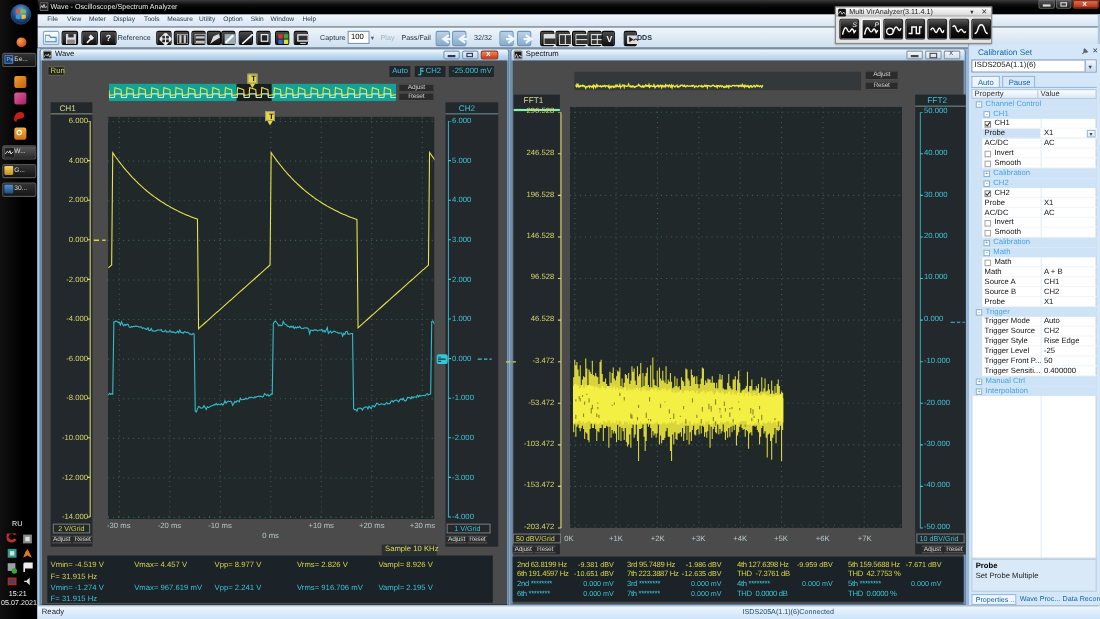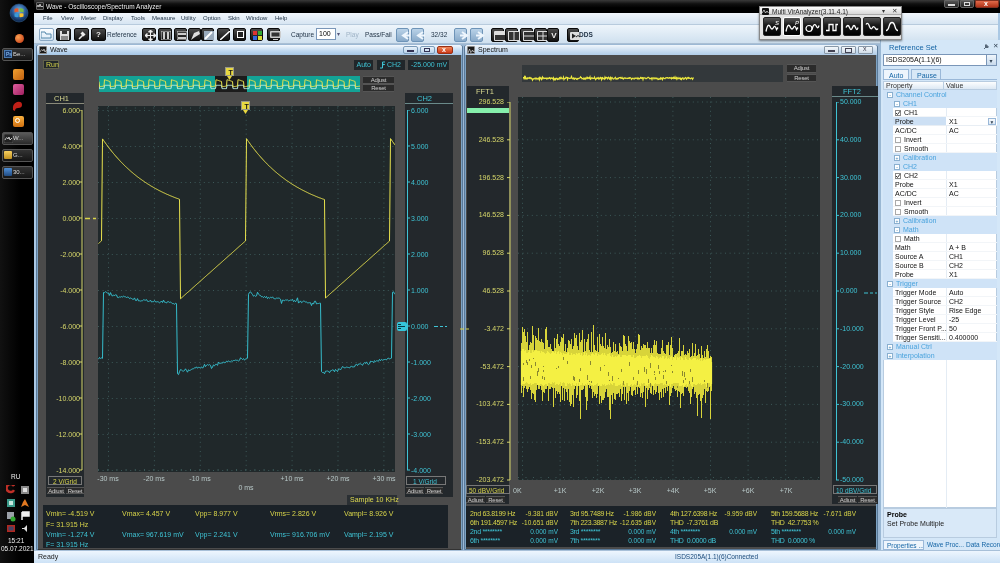--- a/index.html
+++ b/index.html
@@ -391,21 +391,21 @@
 <div style="left:858px;top:46px;width:15px;height:8px;background:linear-gradient(#f4f8fc,#d0dce8);border:1px solid #8898a8;border-radius:1px;"></div>
 <div style="left:863px;top:45px;color:#445;font-size:7px;line-height:8px;">x</div>
 <div style="left:466px;top:55px;width:410px;height:494px;background:#4b4b4b;"></div>
 <svg style="position:absolute;left:522px;top:64.5px" width="261" height="17.5" viewBox="0 0 261 17.5">
       <rect width="261" height="17.5" fill="#33383b"></rect>
       <polyline points="1.0,12.6 1.5,12.6 2.0,13.6 2.5,11.9 3.0,13.1 3.5,12.0 4.0,13.8 4.5,13.3 5.0,13.9 5.5,12.9 6.0,13.4 6.5,13.0 7.0,12.8 7.5,13.3 8.0,12.5 8.5,13.0 9.0,13.6 9.5,13.2 10.0,13.8 10.5,15.2 11.0,14.0 11.5,13.7 12.0,14.1 12.5,13.7 13.0,13.0 13.5,13.0 14.0,14.3 14.5,13.2 15.0,13.3 15.5,13.6 16.0,14.3 16.5,13.1 17.0,12.9 17.5,14.6 18.0,12.4 18.5,13.0 19.0,13.6 19.5,14.5 20.0,12.7 20.5,11.9 21.0,13.6 21.5,12.9 22.0,13.0 22.5,13.5 23.0,13.3 23.5,13.4 24.0,13.0 24.5,13.9 25.0,14.0 25.5,13.2 26.0,13.0 26.5,13.6 27.0,13.5 27.5,12.6 28.0,12.9 28.5,13.8 29.0,13.1 29.5,13.0 30.0,13.3 30.5,13.2 31.0,14.0 31.5,12.9 32.0,15.0 32.5,14.1 33.0,13.5 33.5,14.5 34.0,13.4 34.5,13.2 35.0,13.8 35.5,14.4 36.0,13.5 36.5,14.1 37.0,14.4 37.5,12.6 38.0,12.9 38.5,13.6 39.0,12.3 39.5,13.1 40.0,13.9 40.5,13.8 41.0,13.5 41.5,12.2 42.0,14.5 42.5,13.5 43.0,13.6 43.5,13.5 44.0,12.3 44.5,12.4 45.0,12.5 45.5,14.3 46.0,12.7 46.5,13.1 47.0,13.1 47.5,13.5 48.0,13.5 48.5,13.3 49.0,12.5 49.5,11.5 50.0,13.3 50.5,13.3 51.0,13.9 51.5,13.1 52.0,13.7 52.5,14.2 53.0,13.1 53.5,13.4 54.0,13.4 54.5,14.2 55.0,14.4 55.5,13.6 56.0,13.8 56.5,13.3 57.0,13.4 57.5,13.0 58.0,13.0 58.5,11.9 59.0,12.5 59.5,12.5 60.0,13.7 60.5,13.6 61.0,13.8 61.5,14.1 62.0,13.0 62.5,13.8 63.0,14.3 63.5,13.2 64.0,13.8 64.5,13.1 65.0,12.3 65.5,13.3 66.0,12.7 66.5,13.3 67.0,12.9 67.5,13.4 68.0,12.0 68.5,14.3 69.0,13.9 69.5,13.0 70.0,12.7 70.5,13.2 71.0,13.6 71.5,13.4 72.0,13.4 72.5,12.1 73.0,13.4 73.5,14.7 74.0,14.1 74.5,13.2 75.0,13.5 75.5,13.2 76.0,12.6 76.5,13.8 77.0,13.1 77.5,13.8 78.0,13.3 78.5,12.4 79.0,12.8 79.5,14.5 80.0,12.8 80.5,12.6 81.0,13.9 81.5,13.3 82.0,13.2 82.5,14.0 83.0,12.2 83.5,13.4 84.0,12.6 84.5,12.4 85.0,12.7 85.5,13.8 86.0,13.1 86.5,12.2 87.0,12.6 87.5,14.1 88.0,13.8 88.5,12.6 89.0,14.6 89.5,13.0 90.0,12.5 90.5,13.1 91.0,13.7 91.5,14.1 92.0,13.8 92.5,13.0 93.0,12.9 93.5,12.4 94.0,14.0 94.5,13.7 95.0,14.1 95.5,13.3 96.0,13.7 96.5,13.5 97.0,12.5 97.5,12.5 98.0,12.6 98.5,12.5 99.0,13.5 99.5,13.3 100.0,12.5 100.5,13.5 101.0,13.4 101.5,14.0 102.0,13.1 102.5,13.1 103.0,12.8 103.5,13.3 104.0,13.5 104.5,13.3 105.0,13.1 105.5,13.5 106.0,13.3 106.5,13.3 107.0,12.7 107.5,13.3 108.0,12.6 108.5,12.7 109.0,13.3 109.5,14.4 110.0,13.8 110.5,13.2 111.0,13.1 111.5,13.8 112.0,14.0 112.5,13.9 113.0,13.1 113.5,13.3 114.0,13.0 114.5,13.0 115.0,13.5 115.5,13.9 116.0,12.8 116.5,13.3 117.0,14.2 117.5,13.5 118.0,13.5 118.5,12.5 119.0,13.0 119.5,13.4 120.0,12.6 120.5,12.8 121.0,14.6 121.5,12.8 122.0,12.8 122.5,12.9 123.0,13.2 123.5,13.2 124.0,13.8 124.5,13.6 125.0,13.0 125.5,13.0 126.0,12.4 126.5,12.4 127.0,12.8 127.5,13.6 128.0,13.3 128.5,13.7 129.0,13.7 129.5,13.1 130.0,14.4 130.5,12.9 131.0,12.8 131.5,13.0 132.0,13.8 132.5,13.1 133.0,12.8 133.5,13.4 134.0,13.8 134.5,13.1 135.0,13.1 135.5,13.8 136.0,14.6 136.5,14.5 137.0,13.6 137.5,14.2 138.0,14.2 138.5,13.0 139.0,13.9 139.5,13.3 140.0,13.0 140.5,14.5 141.0,13.3 141.5,12.8 142.0,13.2 142.5,13.5 143.0,13.7 143.5,13.2 144.0,12.7 144.5,12.8 145.0,12.7 145.5,12.6 146.0,13.2 146.5,12.9 147.0,13.2 147.5,12.7 148.0,12.7 148.5,13.1 149.0,13.0 149.5,13.8 150.0,12.7 150.5,13.3 151.0,13.2 151.5,12.5 152.0,13.6 152.5,13.3 153.0,12.0 153.5,13.5 154.0,13.7 154.5,12.8 155.0,14.2 155.5,13.3 156.0,12.6 156.5,13.5 157.0,13.8 157.5,13.2 158.0,12.8 158.5,14.1 159.0,13.6 159.5,14.4 160.0,13.4 160.5,12.9 161.0,12.9 161.5,14.2 162.0,14.2 162.5,13.6 163.0,13.0 163.5,12.6 164.0,13.0 164.5,14.1 165.0,13.5 165.5,13.0 166.0,12.5 166.5,13.3 167.0,12.7 167.5,13.2 168.0,13.6 168.5,13.8 169.0,13.3 169.5,13.0 170.0,13.3 170.5,14.2 171.0,13.4 171.5,12.4" stroke="#ece83e" stroke-width="1.2" fill="none"></polyline>
     </svg>
 <div class="btn" style="left:787px;top:64px;width:29px;height:8.5px;">Adjust</div>
 <div class="btn" style="left:787px;top:73.5px;width:29px;height:8.5px;">Reset</div>
 <div style="left:467px;top:86px;width:42px;height:418px;background:#23282c;"></div>
-<div style="left:467px;top:86px;width:42px;height:27px;border-bottom:5px solid #86efac;">
+<div style="left:467px;top:86px;width:42px;height:15px;border-bottom:2px solid #86efac;">
       <div style="left:9px;top:1px;color:#d8d890;font-size:7.5px;">FFT1</div>
     </div>
 <div style="left:832px;top:86px;width:46px;height:418px;background:#23282c;"></div>
 <div style="left:832px;top:86px;width:46px;height:11px;border-bottom:1px solid #6a8a8a;">
       <div style="left:11px;top:1px;color:#3fc3d4;font-size:7.5px;">FFT2</div>
     </div>
 <div style="left:467px;top:98.0px;width:37px;text-align:right;color:#d6d66a;font-size:7px;">296.528</div>
 <div style="left:840px;top:98.0px;color:#3fc3d4;font-size:7px;">50.000</div>
 <div style="left:467px;top:135.8px;width:37px;text-align:right;color:#d6d66a;font-size:7px;">246.528</div>
 <div style="left:840px;top:135.8px;color:#3fc3d4;font-size:7px;">40.000</div>
@@ -488,21 +488,21 @@
 <div style="left:596px;top:527.5px;width:60px;text-align:right;color:#3fc3d4;font-size:6.5px;">0.000 mV</div>
 <div style="left:697px;top:527.5px;width:60px;text-align:right;color:#3fc3d4;font-size:6.5px;">0.000 mV</div>
 <div style="left:796px;top:527.5px;width:60px;text-align:right;color:#3fc3d4;font-size:6.5px;">0.000 mV</div>
 <div style="left:470px;top:537px;color:#3fc3d4;font-size:7px;letter-spacing:-0.3px;">6th ********</div>
 <div style="left:570px;top:537px;color:#3fc3d4;font-size:7px;letter-spacing:-0.3px;">7th ********</div>
 <div style="left:670px;top:537px;color:#3fc3d4;font-size:7px;letter-spacing:-0.3px;">THD&nbsp;&nbsp;0.0000 dB</div>
 <div style="left:771px;top:537px;color:#3fc3d4;font-size:7px;letter-spacing:-0.3px;">THD&nbsp;&nbsp;0.0000 %</div>
 <div style="left:498px;top:537px;width:60px;text-align:right;color:#3fc3d4;font-size:6.5px;">0.000 mV</div>
 <div style="left:596px;top:537px;width:60px;text-align:right;color:#3fc3d4;font-size:6.5px;">0.000 mV</div>
 <div style="left:880px;top:40px;width:120px;height:510px;background:#d4e7f8;border-left:1px solid #9ab8d4;"></div>
-<div style="left:889px;top:43px;color:#1565a5;font-size:7.5px;">Reference Set</div>
+<div style="left:889px;top:43px;color:#1565a5;font-size:7.5px;">Calibration Set</div>
 <svg style="position:absolute;left:983px;top:43px" width="7" height="7">
       <path d="M1 6 L3 4 M3 1.5 L5.5 4 L5 4.5 L2.5 4.5 L2.5 2 L3 1.5 Z" stroke="#567" stroke-width="1" fill="#567"></path>
     </svg>
 <div style="left:993px;top:42px;font-size:6.5px;color:#345;">✕</div>
 <div style="left:883px;top:54px;width:114px;height:12px;background:#fff;border:1px solid #7a96b8;"></div>
 <div style="left:886px;top:56px;color:#111;font-size:7px;">ISDS205A(1.1)(6)</div>
 <div style="left:986px;top:55px;width:10px;height:10px;background:linear-gradient(#f0f6fc,#c8daec);border-left:1px solid #7a96b8;">
       <div style="left:2.5px;top:2px;color:#345;font-size:6px;">▾</div>
     </div>
 <div style="left:883px;top:69px;width:26px;height:11px;background:#eef5fc;border:1px solid #9ab8d8;border-bottom:none;">

